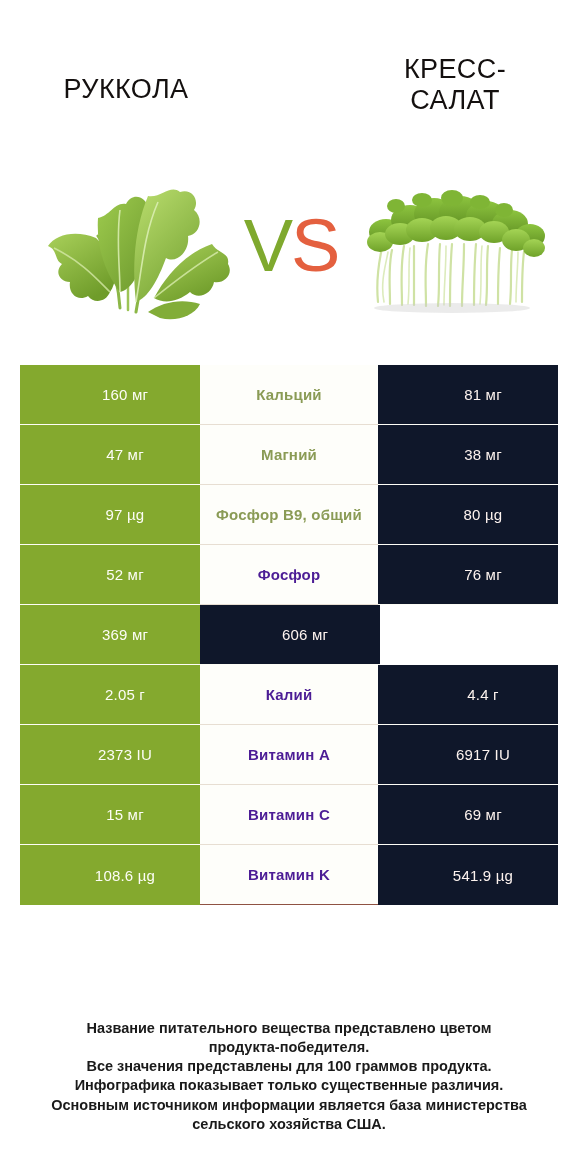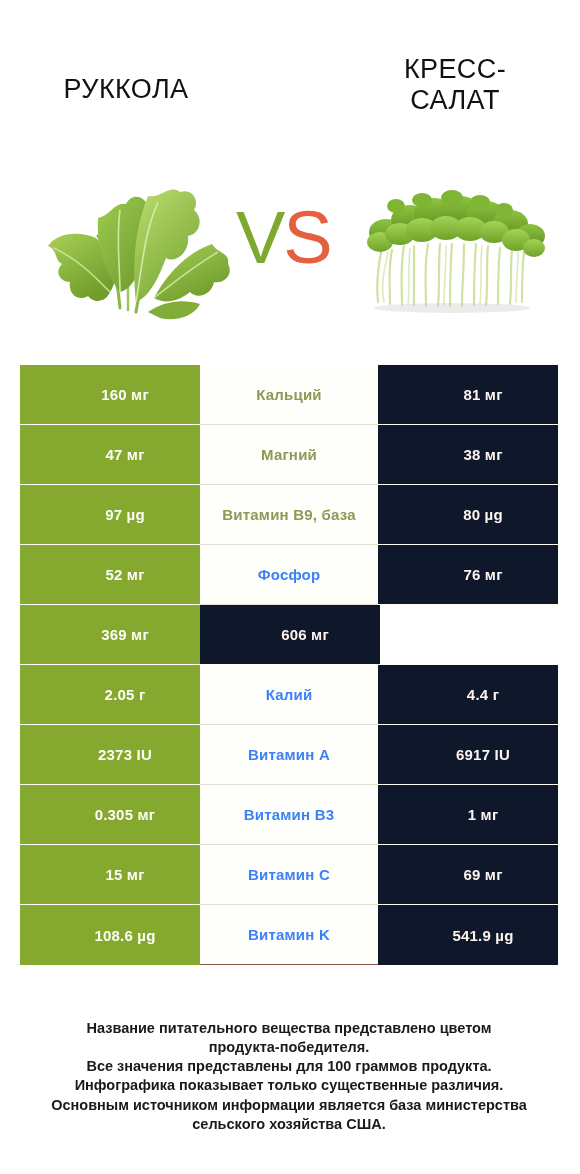--- a/index.html
+++ b/index.html
@@ -72,26 +72,27 @@
   .hero-left svg, .hero-right svg {
     display: block;
     width: 100%;
     height: 100%;
   }
 
   
   .vs {
     position: absolute;
     left: 236px;
-    top: 172px;
+    top: 180px;
     width: 110px;
     height: 84px;
     font-size: 74px;
     font-weight: 400;
     line-height: 84px;
+    text-align: center;
     letter-spacing: -2px;
   }
   .vs .v { color: #7fa92e; }
   .vs .s { color: #e4603f; }
 
   
   .table {
     position: absolute;
     left: 20px;
     top: 341px;
@@ -101,21 +102,21 @@
     display: flex;
     height: 60px;
     align-items: stretch;
   }
   .cell {
     display: flex;
     align-items: center;
     justify-content: center;
     box-sizing: border-box;
     font-size: 15px;
-    font-weight: 700;
+    font-weight: 400;
     letter-spacing: 0.2px;
     padding-left: 30px;
   }
   .cell-left {
     width: 180px;
     background: #84a92e;
     color: #fdfdf6;
     border-bottom: 1px solid #fdfdf6;
   }
   .cell-mid {
@@ -136,21 +137,21 @@
   .row:last-child .cell-left,
   .row:last-child .cell-right {
     border-bottom: none;
   }
   .row:last-child .cell-mid {
     border-bottom: 1px solid #8f5242;
     text-align: center;
   }
 
   .label-green { color: #8a9b55; }
-  .label-orange { color: #3b82f6; }
+  .label-orange { color: #4c1d95; }
 
   
   .footer {
     position: absolute;
     left: 20px;
     top: 995px;
     width: 538px;
     text-align: center;
     font-size: 14.5px;
     line-height: 1.32;
@@ -300,46 +301,41 @@
         <div class="cell cell-mid label-green">Кальций</div>
         <div class="cell cell-right">81 мг</div>
       </div>
       <div class="row">
         <div class="cell cell-left">47 мг</div>
         <div class="cell cell-mid label-green">Магний</div>
         <div class="cell cell-right">38 мг</div>
       </div>
       <div class="row">
         <div class="cell cell-left">97 µg</div>
-        <div class="cell cell-mid label-green">Витамин B9, база</div>
+        <div class="cell cell-mid label-green">Фосфор B9, общий</div>
         <div class="cell cell-right">80 µg</div>
       </div>
       <div class="row">
         <div class="cell cell-left">52 мг</div>
         <div class="cell cell-mid label-orange">Фосфор</div>
         <div class="cell cell-right">76 мг</div>
       </div>
       <div class="row">
         <div class="cell cell-left">369 мг</div>
         <div class="cell cell-right">606 мг</div>
       </div>
       <div class="row">
         <div class="cell cell-left">2.05 г</div>
         <div class="cell cell-mid label-orange">Калий</div>
         <div class="cell cell-right">4.4 г</div>
       </div>
       <div class="row">
         <div class="cell cell-left">2373 IU</div>
         <div class="cell cell-mid label-orange">Витамин A</div>
         <div class="cell cell-right">6917 IU</div>
-      </div>
-      <div class="row">
-        <div class="cell cell-left">0.305 мг</div>
-        <div class="cell cell-mid label-orange">Витамин B3</div>
-        <div class="cell cell-right">1 мг</div>
       </div>
       <div class="row">
         <div class="cell cell-left">15 мг</div>
         <div class="cell cell-mid label-orange">Витамин C</div>
         <div class="cell cell-right">69 мг</div>
       </div>
       <div class="row">
         <div class="cell cell-left">108.6 µg</div>
         <div class="cell cell-mid label-orange">Витамин K</div>
         <div class="cell cell-right">541.9 µg</div>

